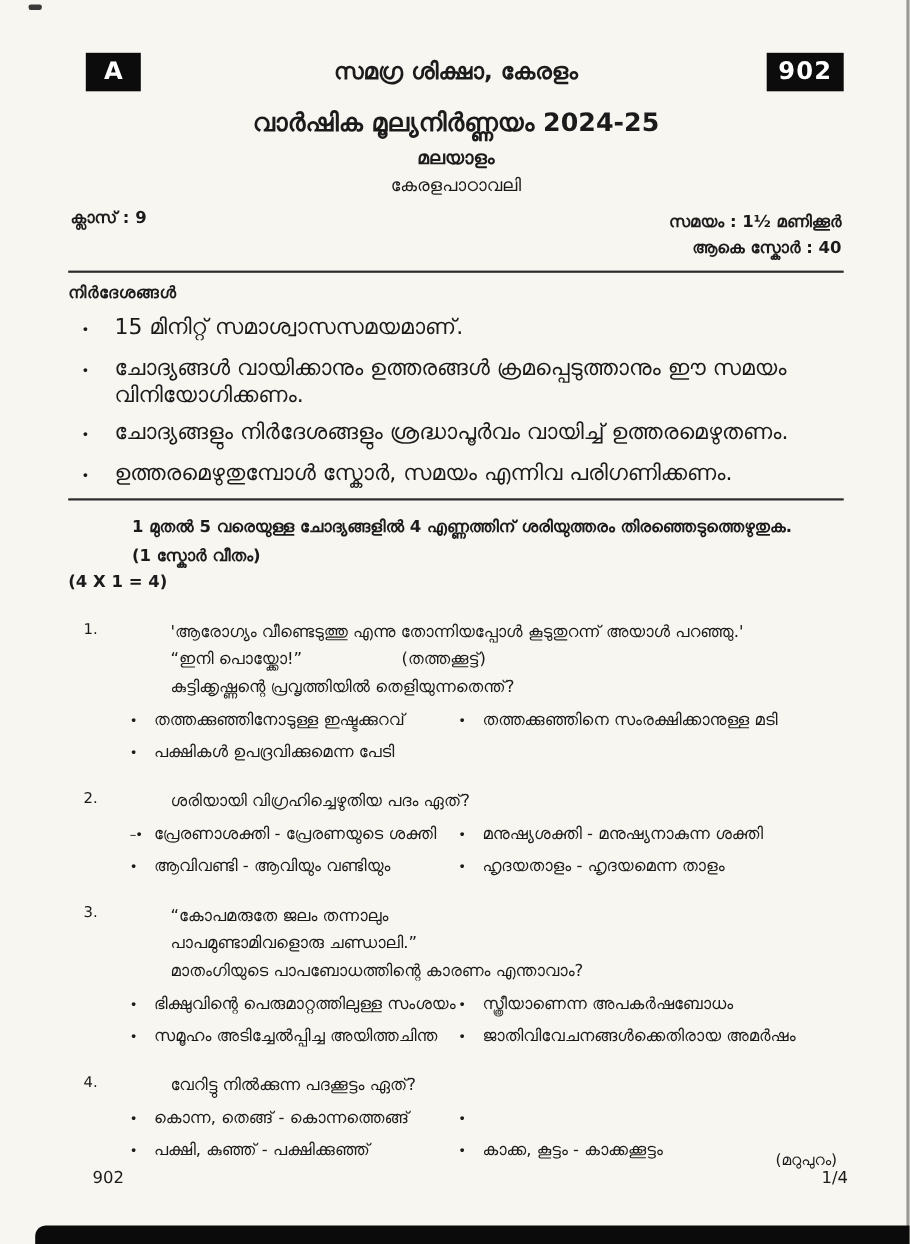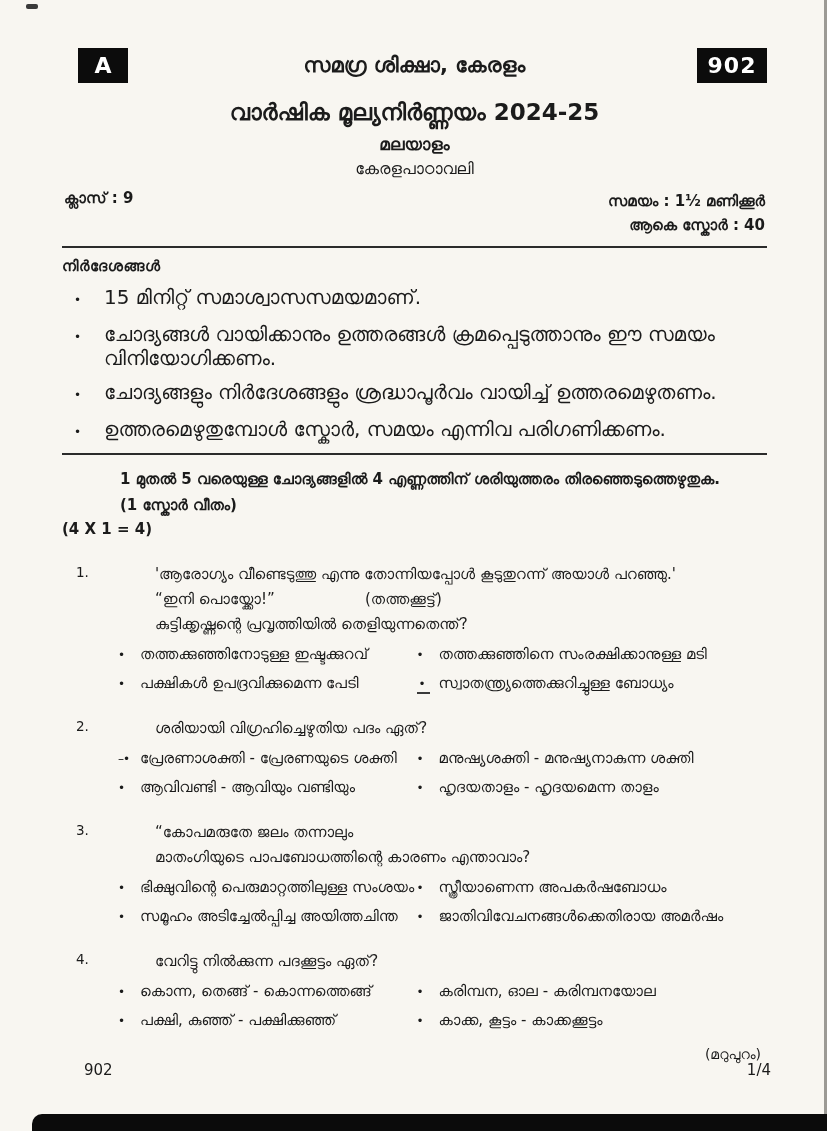--- a/index.html
+++ b/index.html
@@ -154,24 +154,20 @@
           <span>തത്തക്കുഞ്ഞിനോടുള്ള ഇഷ്ടക്കുറവ്</span>
         </div>
         <div class="option">
           <span class="bullet"></span>
           <span>തത്തക്കുഞ്ഞിനെ സംരക്ഷിക്കാനുള്ള മടി</span>
         </div>
         <div class="option">
           <span class="bullet"></span>
           <span>പക്ഷികൾ ഉപദ്രവിക്കുമെന്ന പേടി</span>
         </div>
-        <div class="option">
-          <span class="bullet mark-underline"></span>
-          <span>സ്വാതന്ത്ര്യത്തെക്കുറിച്ചുള്ള ബോധ്യം</span>
-        </div>
       </div>
     </div>
   </div>
 
   <div class="question">
     <div class="qnum">2.</div>
     <div class="qbody">
       <div class="stem">ശരിയായി വിഗ്രഹിച്ചെഴുതിയ പദം ഏത്?</div>
       <div class="options">
         <div class="option">
@@ -191,20 +187,21 @@
           <span>ഹൃദയതാളം - ഹൃദയമെന്ന താളം</span>
         </div>
       </div>
     </div>
   </div>
 
   <div class="question">
     <div class="qnum">3.</div>
     <div class="qbody">
       <div class="stem">“കോപമരുതേ ജലം തന്നാലും</div>
+      <div class="stem">പാപമുണ്ടാമിവളൊരു ചണ്ഡാലി.”</div>
       <div class="stem">മാതംഗിയുടെ പാപബോധത്തിന്റെ കാരണം എന്താവാം?</div>
       <div class="options">
         <div class="option">
           <span class="bullet"></span>
           <span>ഭിക്ഷുവിന്റെ പെരുമാറ്റത്തിലുള്ള സംശയം</span>
         </div>
         <div class="option">
           <span class="bullet"></span>
           <span>സ്ത്രീയാണെന്ന അപകർഷബോധം</span>
         </div>
@@ -224,21 +221,20 @@
     <div class="qnum">4.</div>
     <div class="qbody">
       <div class="stem">വേറിട്ടു നിൽക്കുന്ന പദക്കൂട്ടം ഏത്?</div>
       <div class="options">
         <div class="option">
           <span class="bullet"></span>
           <span>കൊന്ന, തെങ്ങ് - കൊന്നത്തെങ്ങ്</span>
         </div>
         <div class="option">
           <span class="bullet"></span>
-          <span>കരിമ്പന, ഓല - കരിമ്പനയോല</span>
         </div>
         <div class="option">
           <span class="bullet"></span>
           <span>പക്ഷി, കുഞ്ഞ് - പക്ഷിക്കുഞ്ഞ്</span>
         </div>
         <div class="option">
           <span class="bullet"></span>
           <span>കാക്ക, കൂട്ടം - കാക്കക്കൂട്ടം</span>
         </div>
       </div>

